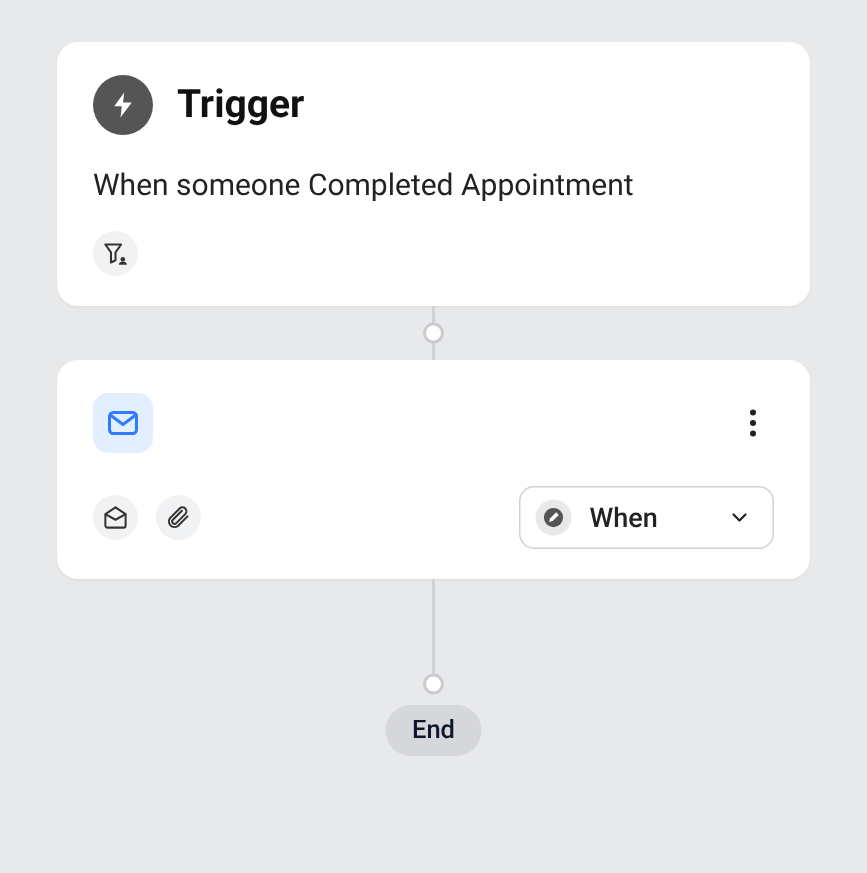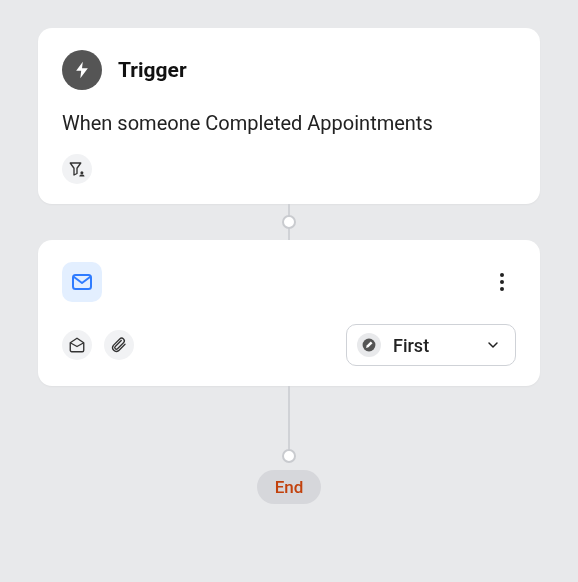--- a/index.html
+++ b/index.html
@@ -48,21 +48,21 @@
     width: 40px;
     height: 40px;
     border-radius: 10px;
     background: #e3efff;
     display: flex;
     align-items: center;
     justify-content: center;
     flex-shrink: 0;
   }
   .card-title {
-    font-size: 21px;
+    font-size: 26px;
     font-weight: 700;
     color: #111;
   }
   .card-body {
     font-size: 20px;
     color: #222;
     margin-bottom: 18px;
     line-height: 1.3;
   }
   .card-footer {
@@ -168,21 +168,21 @@
   .chevron {
     width: 16px;
     height: 16px;
   }
   .end-badge {
     background: #d6d7db;
     border-radius: 999px;
     padding: 7px 18px;
     font-size: 17px;
     font-weight: 500;
-    color: #c2410c;
+    color: #0f172a;
   }
   .action-header {
     display: flex;
     align-items: center;
     justify-content: space-between;
     margin-bottom: 22px;
   }
   .action-header-left {
     display: flex;
     align-items: center;
@@ -196,21 +196,21 @@
 
   <div class="card">
     <div class="card-header">
       <div class="icon-circle-dark">
         <svg width="20" height="20" viewBox="0 0 24 24" fill="none">
           <path d="M13 2 L5 13 L11 13 L10 22 L19 10 L12 10 Z" fill="#fff"></path>
         </svg>
       </div>
       <div class="card-title">Trigger</div>
     </div>
-    <div class="card-body">When someone Completed Appointments</div>
+    <div class="card-body">When someone Completed Appointment</div>
     <div class="card-footer">
       <div class="footer-icons">
         <div class="small-icon-circle">
           <svg width="18" height="18" viewBox="0 0 24 24" fill="none">
             <path d="M3 4 H17 L12 11 V18 L8 20 V11 Z" stroke="#333" stroke-width="1.8" fill="none" stroke-linejoin="round"></path>
             <circle cx="18.5" cy="17" r="2" fill="#333"></circle>
             <path d="M15 22 C15 20 16.5 19.2 18.5 19.2 C20.5 19.2 22 20 22 22" fill="#333"></path>
           </svg>
         </div>
       </div>
@@ -255,21 +255,21 @@
         </div>
       </div>
       <div class="status-dropdown">
         <div class="status-left">
           <div class="status-icon-circle">
             <svg width="14" height="14" viewBox="0 0 24 24" fill="none">
               <circle cx="12" cy="12" r="11" fill="#555"></circle>
               <path d="M7 17 L8 13 L15 6 L18 9 L11 16 Z" fill="#fff"></path>
             </svg>
           </div>
-          <span class="status-label">First</span>
+          <span class="status-label">When</span>
         </div>
         <svg class="chevron" viewBox="0 0 24 24" fill="none">
           <path d="M6 9 L12 15 L18 9" stroke="#222" stroke-width="2.2" fill="none" stroke-linecap="round" stroke-linejoin="round"></path>
         </svg>
       </div>
     </div>
   </div>
 
   <div class="connector long">
     <div class="line"></div>

